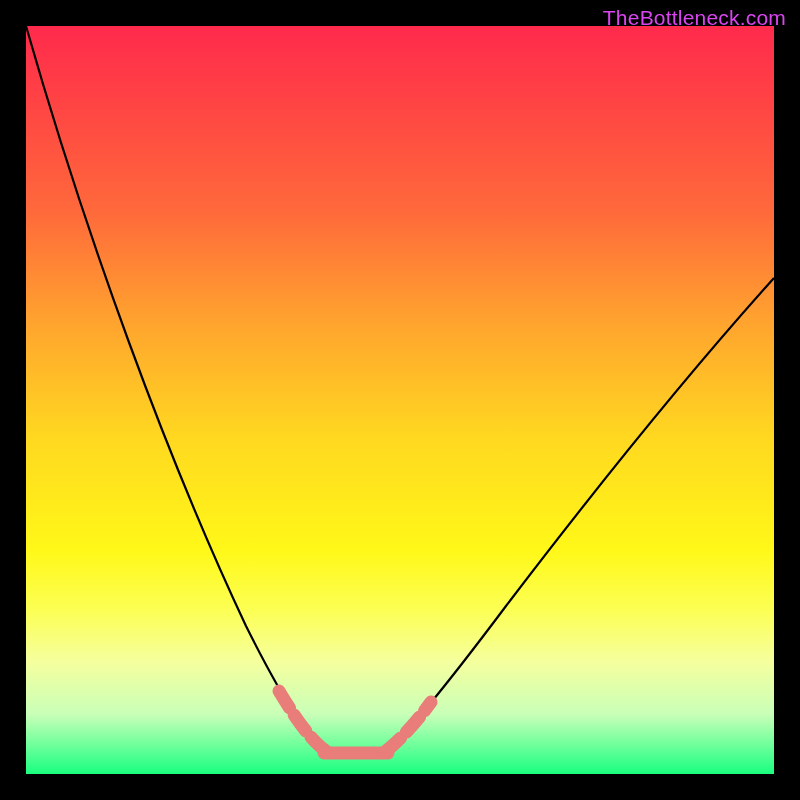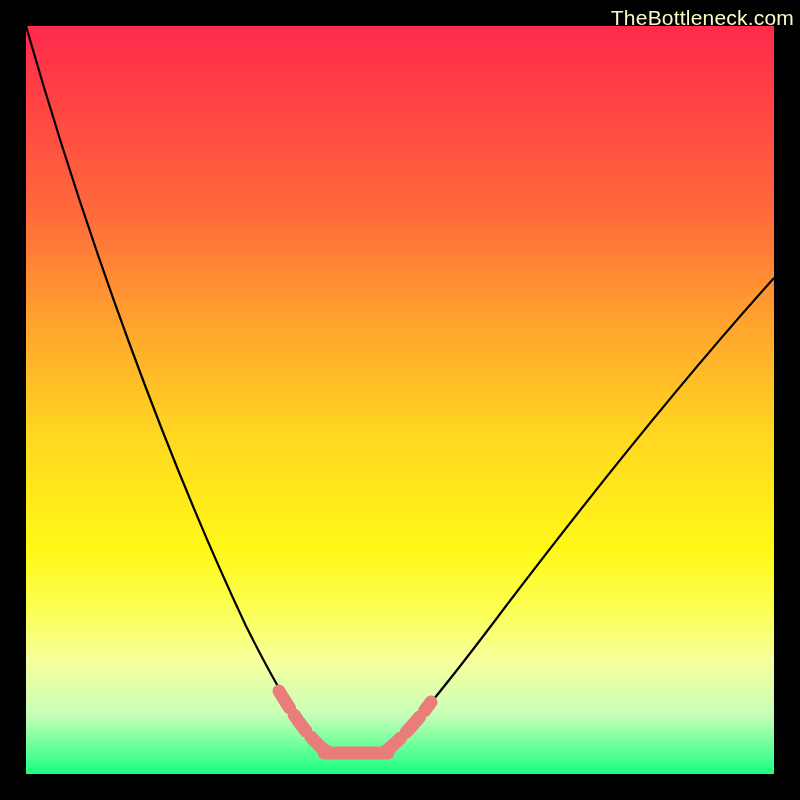--- a/index.html
+++ b/index.html
@@ -25,22 +25,22 @@
       #ffd820 55%,
       #fff818 70%,
       #fcff53 78%,
       #f5ff9e 85%,
       #c9ffb8 92%,
       #1aff80 100%);
   }
   .watermark {
     position: absolute;
     top: 6px;
-    right: 6px;
-    color: #fef9c3;
+    right: 14px;
+    color: #d946ef;
     font-size: 21px;
     font-weight: 500;
     letter-spacing: 0.2px;
   }
   svg.curve {
     position: absolute;
     left: 0;
     top: 0;
     width: 748px;
     height: 748px;

